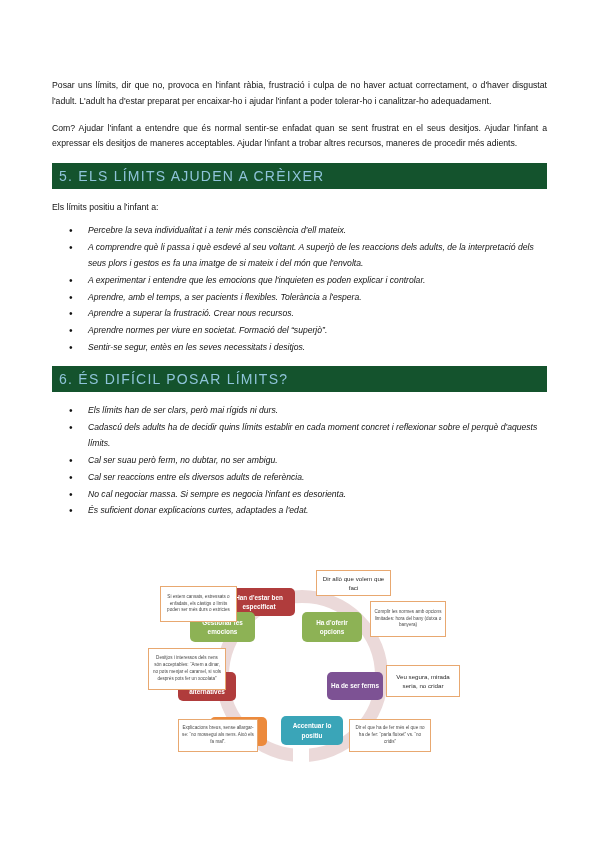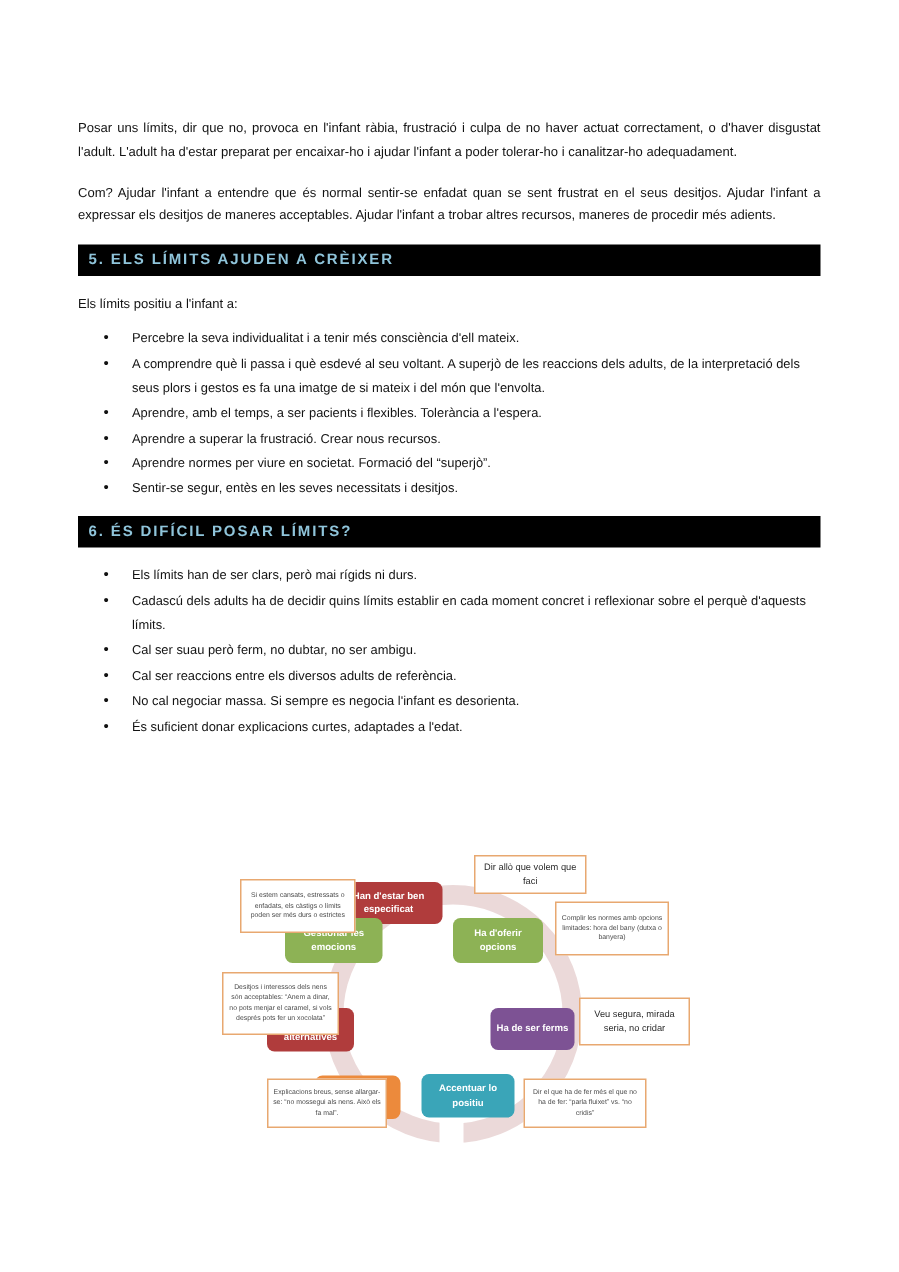--- a/index.html
+++ b/index.html
@@ -26,39 +26,40 @@
     width: 495px;
   }
   p.para {
     font-size: 8.7px;
     line-height: 1.82;
     margin: 0 0 11px 0;
     text-align: justify;
     color: #131313;
   }
   .section-head {
-    background: #000000;
+    background: #14532d;
     color: #8fc4da;
-    font-size: 10px;
+    font-size: 14px;
     letter-spacing: 1.25px;
     padding: 5px 7px 5px 7px;
     margin: 9px 0 11px 0;
-    font-weight: bold;
+    font-weight: normal;
     text-transform: uppercase;
   }
   .lead {
     font-size: 8.7px;
     line-height: 1.8;
     margin: 0 0 7px 0;
     color: #131313;
   }
   ul.blist {
     margin: 0 0 10px 0;
     padding: 0;
     list-style: none;
+    font-style: italic;
   }
   ul.blist li {
     position: relative;
     padding-left: 36px;
     font-size: 8.6px;
     line-height: 1.85;
     margin-bottom: 1px;
     color: #131313;
   }
   ul.blist li::before {
@@ -153,20 +154,21 @@
   <div class="content">
 
     <p class="para">Posar uns límits, dir que no, provoca en l'infant ràbia, frustració i culpa de no haver actuat correctament, o d'haver disgustat l'adult. L'adult ha d'estar preparat per encaixar-ho i ajudar l'infant a poder tolerar-ho i canalitzar-ho adequadament.</p>
     <p class="para">Com? Ajudar l'infant a entendre que és normal sentir-se enfadat quan se sent frustrat en el seus desitjos. Ajudar l'infant a expressar els desitjos de maneres acceptables. Ajudar l'infant a trobar altres recursos, maneres de procedir més adients.</p>
 
     <div class="section-head">5. ELS LÍMITS AJUDEN A CRÈIXER</div>
     <p class="lead">Els límits positiu a l'infant a:</p>
     <ul class="blist">
       <li>Percebre la seva individualitat i a tenir més consciència d'ell mateix.</li>
       <li>A comprendre què li passa i què esdevé al seu voltant. A superjò de les reaccions dels adults, de la interpretació dels seus plors i gestos es fa una imatge de si mateix i del món que l'envolta.</li>
+      <li>A experimentar i entendre que les emocions que l'inquieten es poden explicar i controlar.</li>
       <li>Aprendre, amb el temps, a ser pacients i flexibles. Tolerància a l'espera.</li>
       <li>Aprendre a superar la frustració. Crear nous recursos.</li>
       <li>Aprendre normes per viure en societat. Formació del “superjò”.</li>
       <li>Sentir-se segur, entès en les seves necessitats i desitjos.</li>
     </ul>
 
     <div class="section-head">6. ÉS DIFÍCIL POSAR LÍMITS?</div>
     <ul class="blist">
       <li>Els límits han de ser clars, però mai rígids ni durs.</li>
       <li>Cadascú dels adults ha de decidir quins límits establir en cada moment concret i reflexionar sobre el perquè d'aquests límits.</li>

